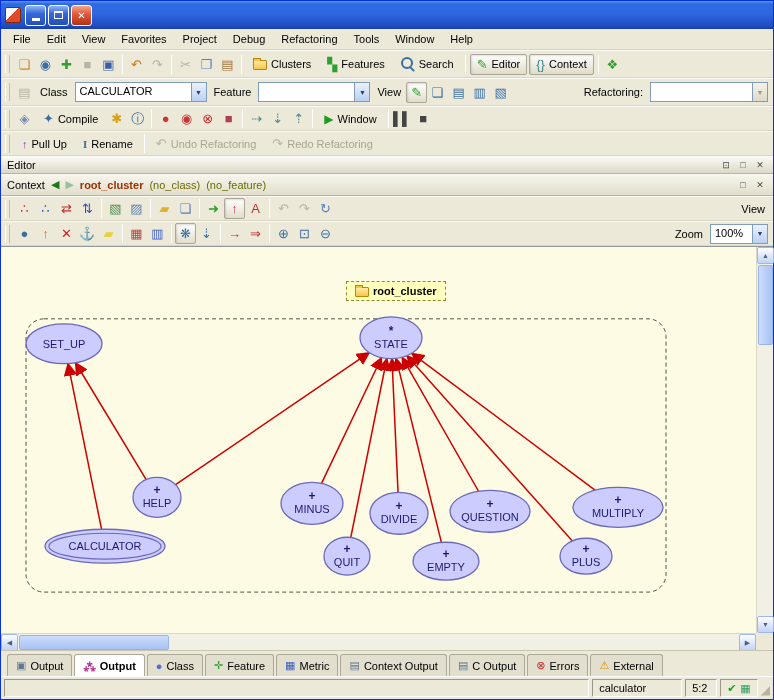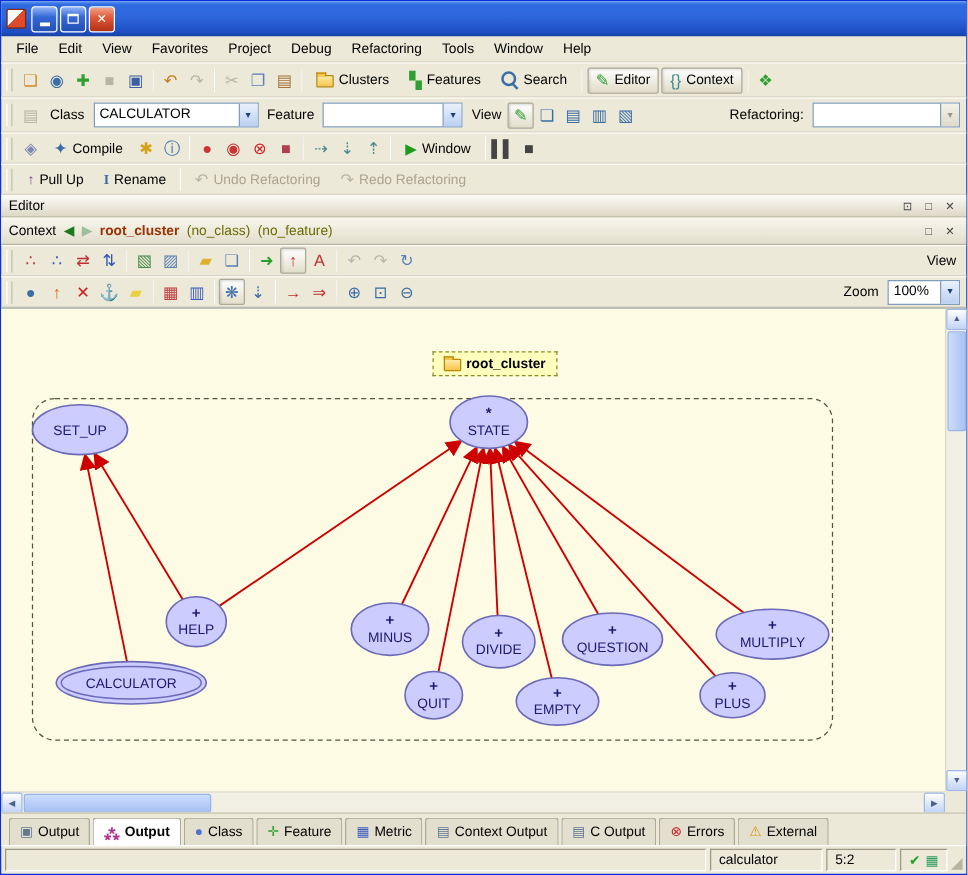--- a/index.html
+++ b/index.html
@@ -472,21 +472,21 @@
       </div>
       <div class="tab">
         <span class="tab-icon" style="color: rgb(224, 144, 0);">⚠</span>
         <span>External</span>
       </div>
     </div>
 
   <div class="statusbar">
     <span class="scell msg"></span>
     <span class="scell" style="width:90px">calculator</span>
-    <span class="scell" style="width:56px">5:2</span>
+    <span class="scell" style="width:32px">5:2</span>
     <span class="scell icons">
       <span style="color:#20A020">✔</span>
       <span style="color:#30A060">▦</span>
     </span>
     <span class="grip">◢</span>
   </div>
 
 </div>
 
 </body></html>

